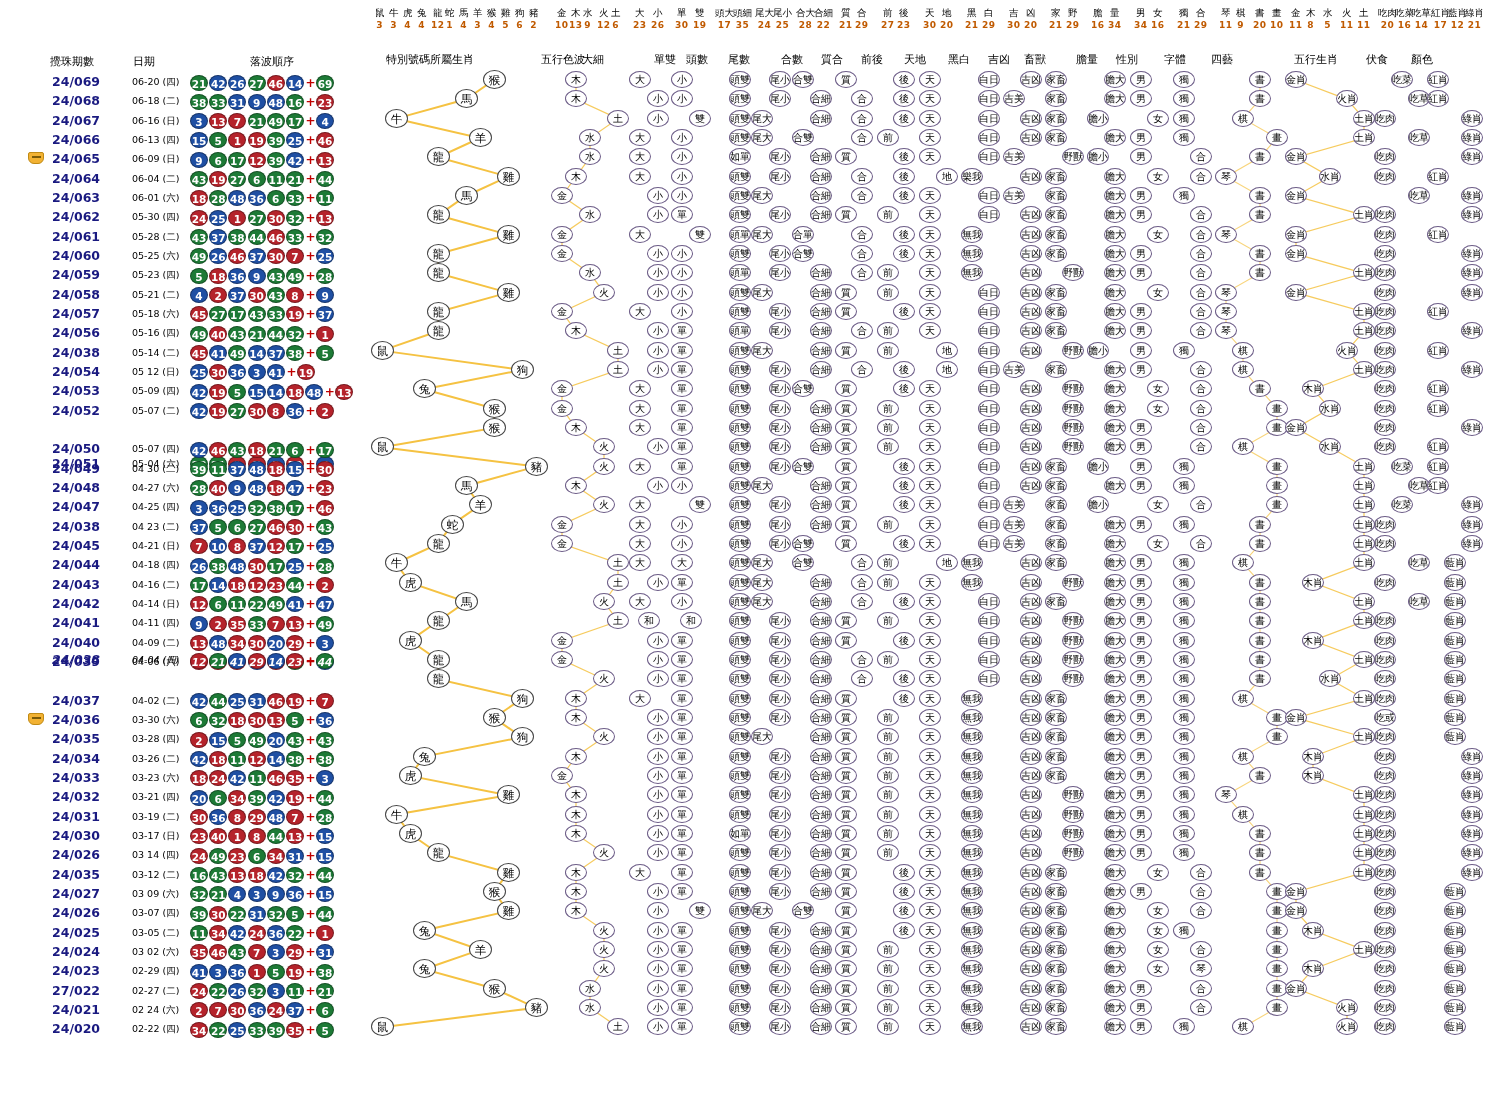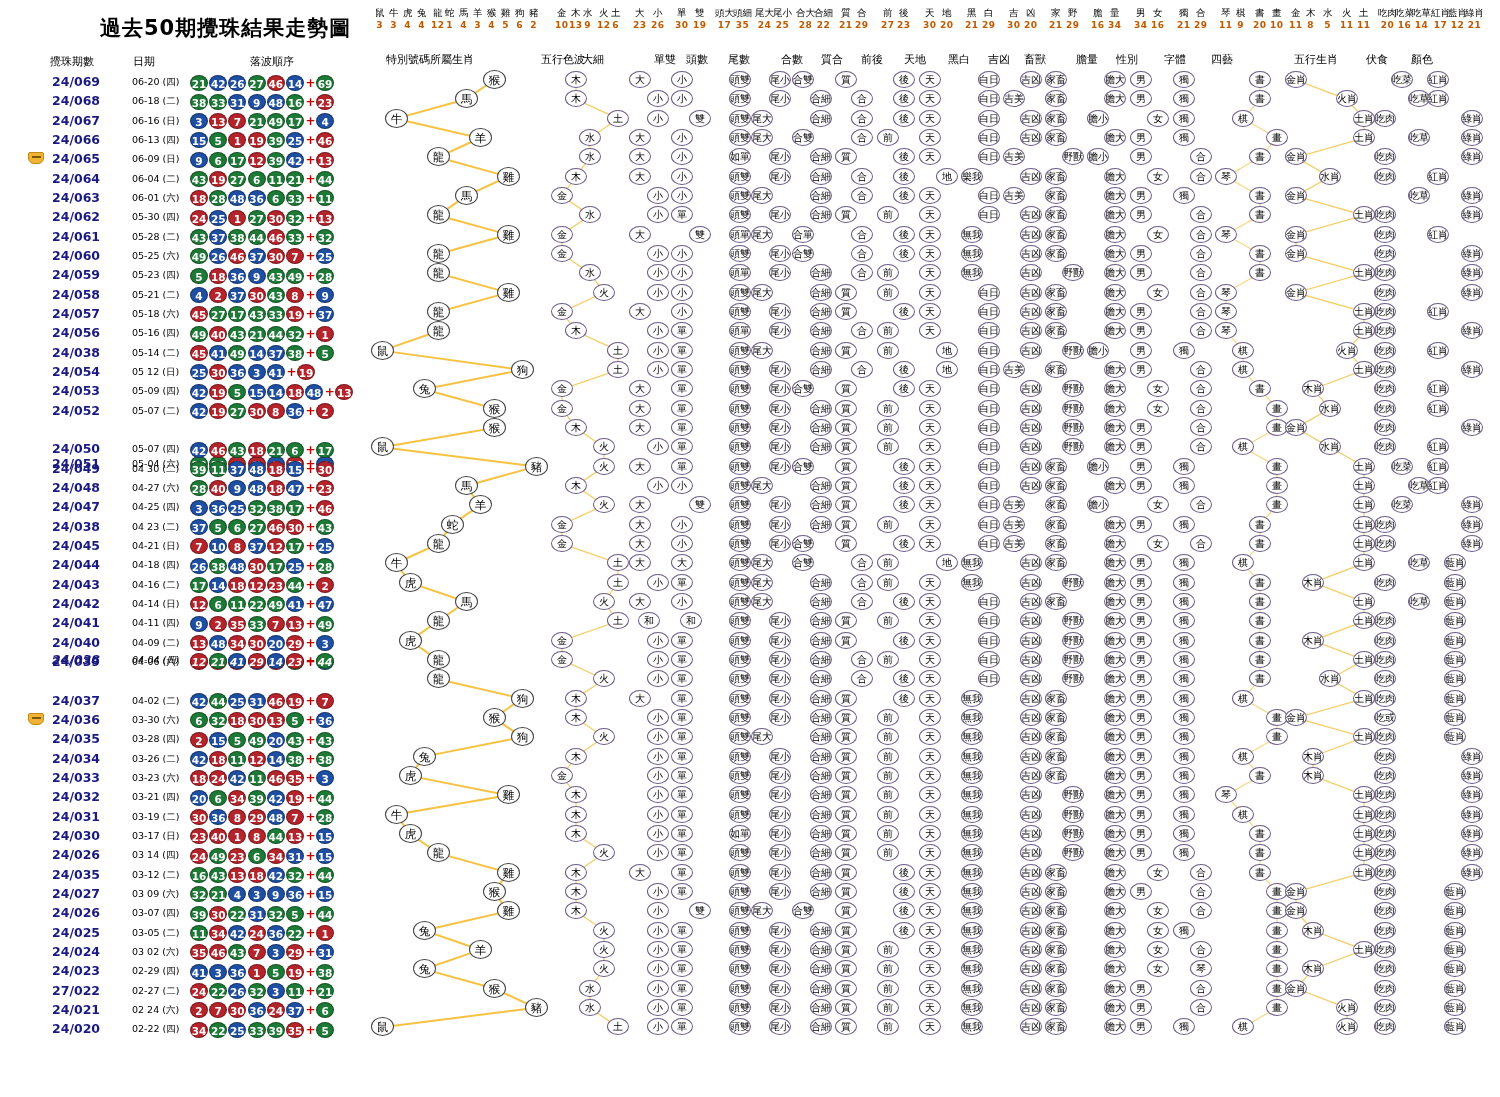--- a/index.html
+++ b/index.html
@@ -160,21 +160,20 @@
     color: #000;
   }
   
   .lineLayer { position: absolute; left: 0; top: 0; width: 1500px; height: 1097px; pointer-events: none; }
 </style>
 </head>
 <body>
 
 <div id="page">
 
-  <div id="title">過去50期攪珠結果走勢圖</div>
 
   <div class="lhead" id="h-issue">攪珠期數</div>
   <div class="lhead" id="h-date">日期</div>
   <div class="lhead" id="h-order">落波順序</div>
 
   <div id="groupheads">
       <div class="grouphead" style="left: 386px; top: 52px;">特別號碼所屬生肖</div>
       <div class="grouphead" style="left: 541px; top: 52px;">五行色波</div>
       <div class="grouphead" style="left: 582px; top: 52px;">大細</div>
       <div class="grouphead" style="left: 654px; top: 52px;">單雙</div>

